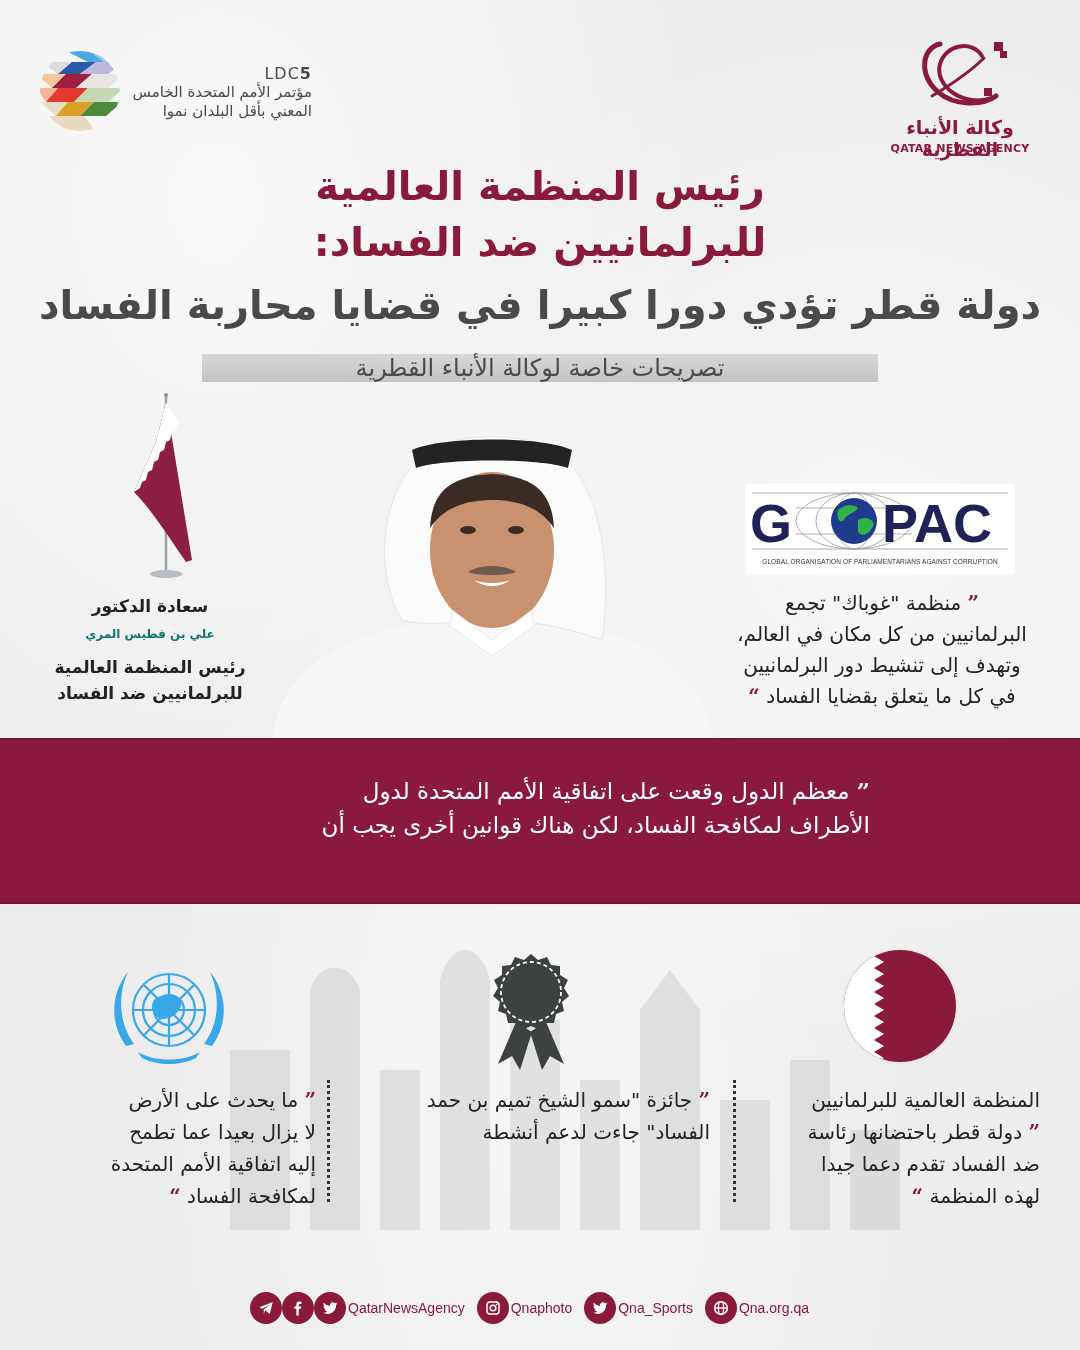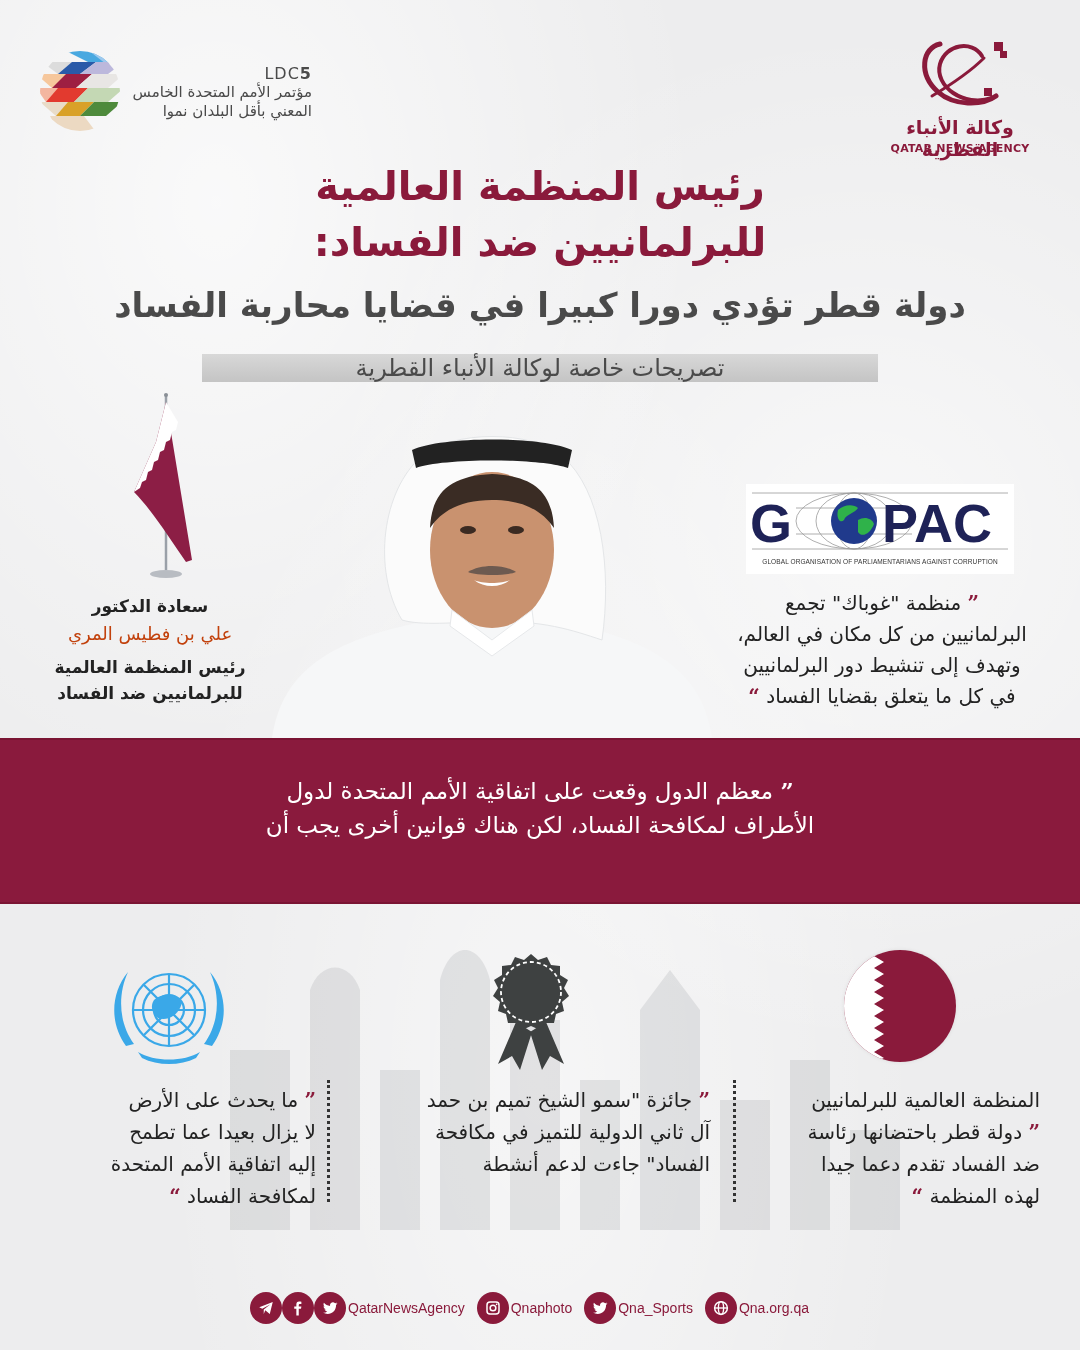--- a/index.html
+++ b/index.html
@@ -28,51 +28,51 @@
     .ldc-text .ldc-title b { font-weight: bold; }
 
     
     .qna-emblem { left: 912px; top: 34px; width: 100px; height: 80px; }
     .qna-ar { left: 880px; top: 116px; width: 160px; text-align: center; color: #8a1a3b; font-size: 19px; font-weight: bold; direction: rtl; }
     .qna-en { left: 880px; top: 142px; width: 160px; text-align: center; color: #8a1a3b; font-size: 11px; font-weight: bold; letter-spacing: 0.2px; }
 
     
     .headline { left: 0; width: 1080px; text-align: center; direction: rtl; }
     .h1 { top: 158px; color: #8a1a3b; font-size: 40px; font-weight: bold; line-height: 56px; }
-    .h2 { top: 280px; color: #4a4a4a; font-size: 34px; font-weight: bold; line-height: 50px; }
+    .h2 { top: 280px; color: #4a4a4a; font-size: 40px; font-weight: bold; line-height: 50px; }
     .sub-bar {
       left: 202px; top: 354px; width: 676px; height: 28px;
       background: linear-gradient(to bottom, #d8d8d8, #c4c4c4);
     }
     .sub-text { left: 202px; top: 350px; width: 676px; text-align: center; color: #4a4a4a; font-size: 24px; line-height: 36px; direction: rtl; }
 
     
     .desk-flag { left: 126px; top: 392px; width: 80px; height: 196px; }
 
     
     .portrait { left: 272px; top: 400px; width: 440px; height: 338px; }
 
     
     .person-caption { left: 40px; top: 592px; width: 220px; text-align: center; direction: rtl; }
     .person-caption .honorific { font-size: 17px; color: #222; font-weight: bold; line-height: 28px; }
-    .person-caption .pname { font-size: 18px; color: #c2410c; font-weight: normal; line-height: 28px; }
+    .person-caption .pname { font-size: 12px; color: #0f766e; font-weight: bold; line-height: 28px; }
     .person-caption .ptitle { font-size: 17px; color: #222; font-weight: bold; line-height: 26px; margin-top: 6px; }
 
     
     .gopac { left: 746px; top: 484px; width: 268px; height: 90px; background: #fff; }
     .gopac-letters { position: absolute; left: 0; top: 6px; width: 268px; height: 62px; }
     .gopac-sub { position: absolute; left: 0; top: 74px; width: 268px; text-align: center; font-size: 6.5px; color: #333; letter-spacing: 0.1px; font-family: "Liberation Sans", sans-serif; }
 
     
     .quote-gopac { left: 712px; top: 588px; width: 340px; text-align: center; direction: rtl; font-size: 20px; line-height: 31px; color: #222; }
     .qmark { color: #8a1a3b; font-weight: bold; font-family: "DejaVu Serif", serif; }
 
     
     .band { left: 0; top: 738px; width: 1080px; height: 166px; background: #8a1a3d; border-top: 2px solid #7a1433; border-bottom: 2px solid #7a1433; }
-    .band-quote { left: 210px; top: 774px; width: 660px; text-align: center; direction: rtl; color: #fff; font-size: 23px; line-height: 34px; }
+    .band-quote { left: 210px; top: 774px; width: 660px; direction: rtl; color: #fff; font-size: 23px; line-height: 34px; }
     .band-quote .qmark { color: #fff; }
 
     
     .skyline { left: 200px; top: 930px; width: 720px; height: 300px; opacity: 0.18; }
 
     
     .un-emblem { left: 104px; top: 960px; width: 130px; height: 106px; }
     .rosette { left: 486px; top: 952px; width: 90px; height: 118px; }
     .qatar-circle { left: 844px; top: 950px; width: 112px; height: 112px; border-radius: 50%; overflow: hidden; box-shadow: 0 0 4px rgba(0,0,0,0.08); }
 
@@ -257,21 +257,20 @@
 <div class="abs col-quote col-1">
   <div>المنظمة العالمية للبرلمانيين</div>
   <div><span class="qmark">”</span> <span>دولة قطر باحتضانها رئاسة</span></div>
   <div>ضد الفساد تقدم دعما جيدا</div>
   <div><span>لهذه المنظمة</span> <span class="qmark">“</span></div>
 </div>
 <div class="abs divider div-1"></div>
 
 <div class="abs col-quote col-2">
   <div><span class="qmark">”</span> <span>جائزة "سمو الشيخ تميم بن حمد</span></div>
-  <div>آل ثاني الدولية للتميز في مكافحة</div>
   <div>الفساد" جاءت لدعم أنشطة</div>
 </div>
 <div class="abs divider div-2"></div>
 
 <div class="abs col-quote col-3">
   <div><span class="qmark">”</span> <span>ما يحدث على الأرض</span></div>
   <div>لا يزال بعيدا عما تطمح</div>
   <div>إليه اتفاقية الأمم المتحدة</div>
   <div><span>لمكافحة الفساد</span> <span class="qmark">“</span></div>
 </div>

